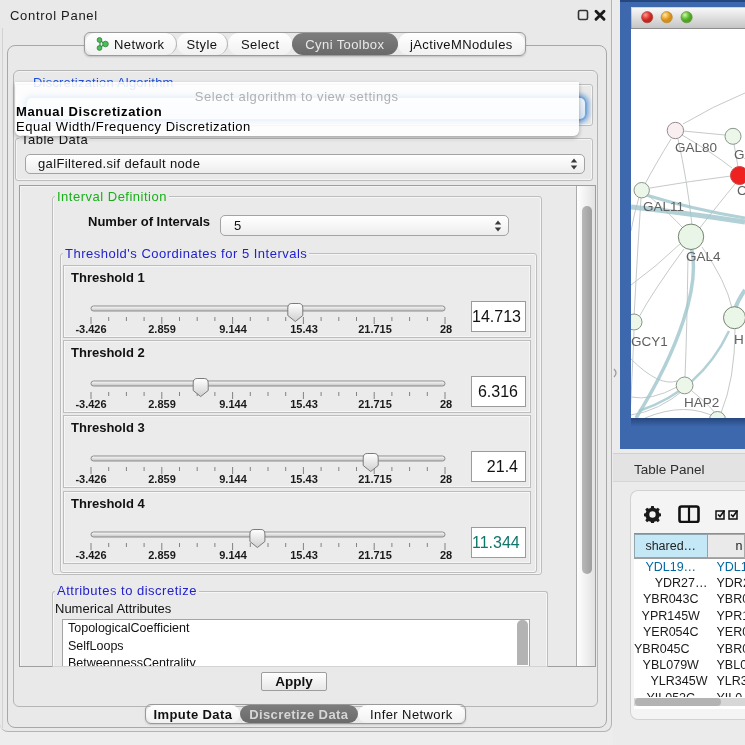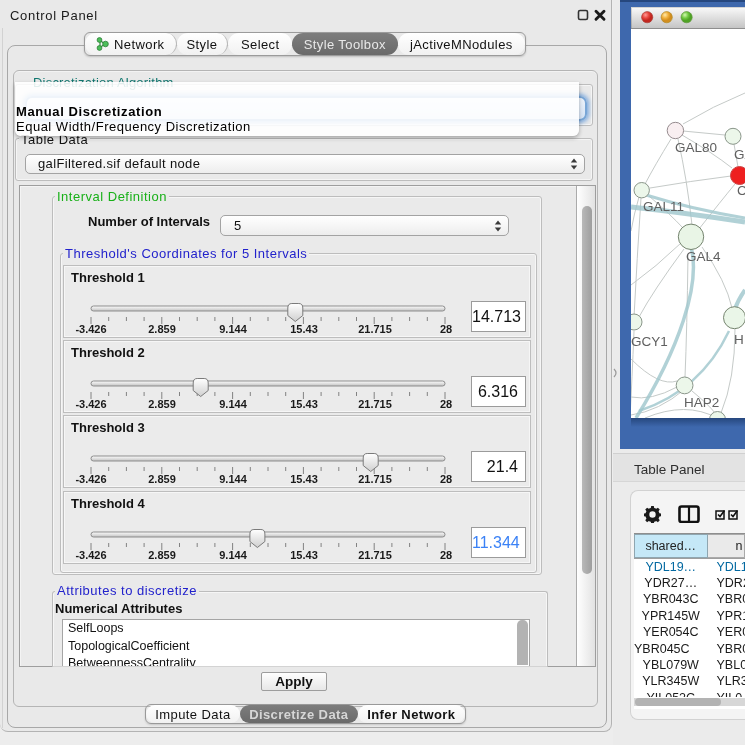--- a/index.html
+++ b/index.html
@@ -33,30 +33,31 @@
 <div class="seg" style="width:92px;border-right:1px solid #b9b9b9"><svg width="13" height="14" viewBox="0 0 13 14" style="margin-right:5px">
 <line x1="4" y1="3.5" x2="9" y2="7" stroke="#2e8b3a" stroke-width="1.2"></line>
 <line x1="4" y1="10.5" x2="9" y2="7" stroke="#2e8b3a" stroke-width="1.2"></line>
 <line x1="4" y1="3.5" x2="4" y2="10.5" stroke="#2e8b3a" stroke-width="1.2"></line>
 <circle cx="3.5" cy="3" r="2.4" fill="#4cbf5a" stroke="#2f7d39" stroke-width="0.8"></circle>
 <circle cx="3.5" cy="11" r="2.4" fill="#4cbf5a" stroke="#2f7d39" stroke-width="0.8"></circle>
 <circle cx="9.5" cy="7" r="2.8" fill="#4cbf5a" stroke="#2f7d39" stroke-width="0.8"></circle>
         </svg>Network</div>
 <div class="seg" style="width:52px;border-right:1px solid #b9b9b9">Style</div>
 <div class="seg" style="width:64px">Select</div>
-<div class="seg dark" style="width:106px">Style Toolbox</div>
+<div class="seg dark" style="width:106px">Cyni Toolbox</div>
 <div class="seg" style="width:128px">jActiveMNodules</div>
 </div>
 
 <div class="gbox" style="left:15px;top:84px;width:578px;height:42px"></div>
 <div class="abs" style="left:25px;top:96px;width:562px;height:25px;background:linear-gradient(#edf3fb,#d4e3f5);border:2px solid #79a6d6;border-radius:7px;box-shadow:0 0 4px 2px rgba(90,150,220,0.75);z-index:2"></div>
 
-<span class="abs" style="left:33px;top:75px;font-size:13px;letter-spacing:0.2px;color:#0f766e;z-index:2">Discretization Algorithm</span>
+<span class="abs" style="left:33px;top:75px;font-size:13px;letter-spacing:0.2px;color:#1d4ed8;z-index:2">Discretization Algorithm</span>
 
 <div class="abs" style="left:15px;top:82px;width:563.5px;height:54px;background:rgba(255,255,255,0.88);border-radius:0 0 6px 6px;box-shadow:0 2px 4px rgba(0,0,0,0.3);z-index:3">
+<div style="position:absolute;left:0;top:7px;width:100%;text-align:center;font-size:13px;letter-spacing:0.55px;color:#b0b0b0">Select algorithm to view settings</div>
 <div style="position:absolute;left:1px;top:22px;font-size:13px;font-weight:bold;letter-spacing:0.6px;color:#000">Manual Discretization</div>
 <div style="position:absolute;left:1px;top:37px;font-size:13px;letter-spacing:0.5px;color:#000">Equal Width/Frequency Discretization</div>
 </div>
 
 <div class="gbox" style="left:15px;top:138px;width:578px;height:43px"></div>
 <span class="glabel" style="left:19px;top:133px;z-index:2;color:#111">Table Data</span>
 <div class="combo" style="left:25px;top:154px;width:560px;height:20px;line-height:18px;padding-left:12px;letter-spacing:0.35px">galFiltered.sif default node<svg width="8" height="12" viewBox="0 0 8 12" style="position:absolute;right:6px;top:50%;margin-top:-6px">
         <path d="M4 0.5 L7.2 4.6 L0.8 4.6 Z" fill="#3a3a3a"></path>
         <path d="M4 11.5 L7.2 7.4 L0.8 7.4 Z" fill="#3a3a3a"></path>
       </svg></div>
@@ -249,39 +250,39 @@
         <line x1="363.3" y1="51" x2="363.3" y2="55" stroke="#828282" stroke-width="1"></line>
         <line x1="381.0" y1="51" x2="381.0" y2="58" stroke="#828282" stroke-width="1"></line>
         <path d="M185.9,42 q0,-4.5 4,-4.5 h7 q4,0 4,4.5 v7.5 l-7.5,6 l-7.5,-6 z" fill="url(#gth)" stroke="#7a7a7a" stroke-width="1"></path>
       </svg>
 <span style="position:absolute;left:-3px;top:57px;width:60px;text-align:center;font-size:11px;font-weight:bold;color:#1a1a1a">-3.426</span>
       <span style="position:absolute;left:68px;top:57px;width:60px;text-align:center;font-size:11px;font-weight:bold;color:#1a1a1a">2.859</span>
       <span style="position:absolute;left:139px;top:57px;width:60px;text-align:center;font-size:11px;font-weight:bold;color:#1a1a1a">9.144</span>
       <span style="position:absolute;left:210px;top:57px;width:60px;text-align:center;font-size:11px;font-weight:bold;color:#1a1a1a">15.43</span>
       <span style="position:absolute;left:281px;top:57px;width:60px;text-align:center;font-size:11px;font-weight:bold;color:#1a1a1a">21.715</span>
       <span style="position:absolute;left:352px;top:57px;width:60px;text-align:center;font-size:11px;font-weight:bold;color:#1a1a1a">28</span>
-<div style="position:absolute;left:407px;top:35px;width:55px;height:31px;background:#fff;border:1px solid #9b9b9b;font-size:16px;color:#3b82f6;text-align:right;line-height:30px;padding-right:7px">11.344</div>
+<div style="position:absolute;left:407px;top:35px;width:55px;height:31px;background:#fff;border:1px solid #9b9b9b;font-size:16px;color:#0f766e;text-align:right;line-height:30px;padding-right:7px">11.344</div>
 </div>
 
 <div class="gbox" style="left:52px;top:591px;width:496px;height:76px;border-bottom:none;border-radius:3px 3px 0 0;"></div>
 <span class="glabel" style="left:55px;top:584px;color:#2222cc;background:#eaeaea">Attributes to discretize</span>
-<span class="abs" style="left:55px;top:601px;font-size:13px;font-weight:bold;color:#111">Numerical Attributes</span>
+<span class="abs" style="left:55px;top:601px;font-size:13px;font-weight:normal;color:#111">Numerical Attributes</span>
 <div class="abs" style="left:62px;top:619px;width:468px;height:47px;background:#fff;border:1px solid #a5a5a5;border-bottom:none;overflow:hidden;font-size:12.5px;color:#111">
+<div style="padding-left:5px;line-height:17.7px">TopologicalCoefficient</div>
 <div style="padding-left:5px;line-height:17.7px">SelfLoops</div>
-<div style="padding-left:5px;line-height:17.7px">TopologicalCoefficient</div>
 <div style="padding-left:5px;line-height:17.7px">BetweennessCentrality</div>
 </div>
 <div class="abs" style="left:516.5px;top:620px;width:11px;height:45px;background:#b3b3b3;border-radius:5px 5px 0 0"></div>
 
 <div class="abs" style="left:261px;top:672px;width:66px;height:19px;background:linear-gradient(#fefefe,#e7e7e7);border:1px solid #9d9d9d;border-radius:2px;font-size:13.5px;font-weight:bold;color:#111;text-align:center;line-height:17px">Apply</div>
 
 <div class="abs" style="left:145px;top:704px;width:321px;height:20px;border:1px solid #999;border-radius:6px;display:flex;overflow:hidden;box-shadow:0 1px 2px rgba(0,0,0,0.15);z-index:5">
-<div class="seg" style="width:94.5px;font-weight:normal">Impute Data</div>
+<div class="seg" style="width:94.5px;font-weight:bold">Impute Data</div>
 <div class="seg dark" style="width:118.5px;font-weight:bold;color:#d6d6d6">Discretize Data</div>
-<div class="seg" style="width:108px;font-weight:bold">Infer Network</div>
+<div class="seg" style="width:108px;font-weight:normal">Infer Network</div>
 </div>
 
 <div class="abs" style="left:613px;top:0;width:132px;height:745px;background:#ebebeb"></div>
 <svg class="abs" style="left:612px;top:368px" width="8" height="10" viewBox="0 0 8 10">
       <path d="M2,1 Q6,5 2,9" fill="none" stroke="#9a9a9a" stroke-width="1.2"></path>
     </svg>
 
 <div class="abs" style="left:620px;top:0;width:125px;height:449px;background:#3e68ad;border-top:2px solid #26477e"></div>
 <div class="abs" style="left:631px;top:7px;width:114px;height:22px;background:linear-gradient(#fafafa,#c5c5c5);border-bottom:1px solid #8e8e8e;box-shadow:inset 1px 1px 0 rgba(0,0,0,0.15)">
 <svg width="80" height="22" viewBox="0 0 80 22">
@@ -387,21 +388,21 @@
 <div class="abs" style="left:634px;top:533px;width:111px;height:176px;background:#fff;border-top:1px solid #8e8e8e;overflow:hidden">
   <div style="display:flex;height:24.6px;border-bottom:1px solid #9e9e9e">
     <div style="width:73.5px;flex:none;background:#c5e8f7;border:1px solid #8fa6b0;text-align:center;line-height:23px;font-size:12.5px;color:#222">shared…</div>
     <div style="flex:1;background:#eaeaea;border:1px solid #aaa;border-left:none;line-height:23px;font-size:12.5px;color:#222;padding-left:28px">n</div>
   </div>
   <div style="display:flex;height:16.4px;line-height:16.4px;font-size:12.5px;color:#0369a1">
         <div style="width:73.5px;text-align:center;flex:none">YDL19…</div>
         <div style="padding-left:9px;white-space:nowrap">YDL1</div>
       </div>
       <div style="display:flex;height:16.4px;line-height:16.4px;font-size:12.5px;color:#1a1a1a">
-        <div style="width:73.5px;text-align:center;flex:none">YDR27…</div>
+        <div style="width:73.5px;text-align:right;flex:none">YDR27…</div>
         <div style="padding-left:9px;white-space:nowrap">YDR2</div>
       </div>
       <div style="display:flex;height:16.4px;line-height:16.4px;font-size:12.5px;color:#1a1a1a">
         <div style="width:73.5px;text-align:center;flex:none">YBR043C</div>
         <div style="padding-left:9px;white-space:nowrap">YBR0</div>
       </div>
       <div style="display:flex;height:16.4px;line-height:16.4px;font-size:12.5px;color:#1a1a1a">
         <div style="width:73.5px;text-align:center;flex:none">YPR145W</div>
         <div style="padding-left:9px;white-space:nowrap">YPR1</div>
       </div>
@@ -411,21 +412,21 @@
       </div>
       <div style="display:flex;height:16.4px;line-height:16.4px;font-size:12.5px;color:#1a1a1a">
         <div style="width:73.5px;flex:none">YBR045C</div>
         <div style="padding-left:9px;white-space:nowrap">YBR0</div>
       </div>
       <div style="display:flex;height:16.4px;line-height:16.4px;font-size:12.5px;color:#1a1a1a">
         <div style="width:73.5px;text-align:center;flex:none">YBL079W</div>
         <div style="padding-left:9px;white-space:nowrap">YBL0</div>
       </div>
       <div style="display:flex;height:16.4px;line-height:16.4px;font-size:12.5px;color:#1a1a1a">
-        <div style="width:73.5px;text-align:center;flex:none">YLR345W</div>
+        <div style="width:73.5px;text-align:right;flex:none">YLR345W</div>
         <div style="padding-left:9px;white-space:nowrap">YLR3</div>
       </div>
       <div style="display:flex;height:16.4px;line-height:16.4px;font-size:12.5px;color:#1a1a1a">
         <div style="width:73.5px;text-align:center;flex:none">YIL052C</div>
         <div style="padding-left:9px;white-space:nowrap">YIL0</div>
       </div>
 </div>
 
 <div class="abs" style="left:634px;top:697px;width:111px;height:12px;background:#ffffff"></div>
 <div class="abs" style="left:634px;top:697.5px;width:111px;height:8px;background:#d7d7d7"></div>

